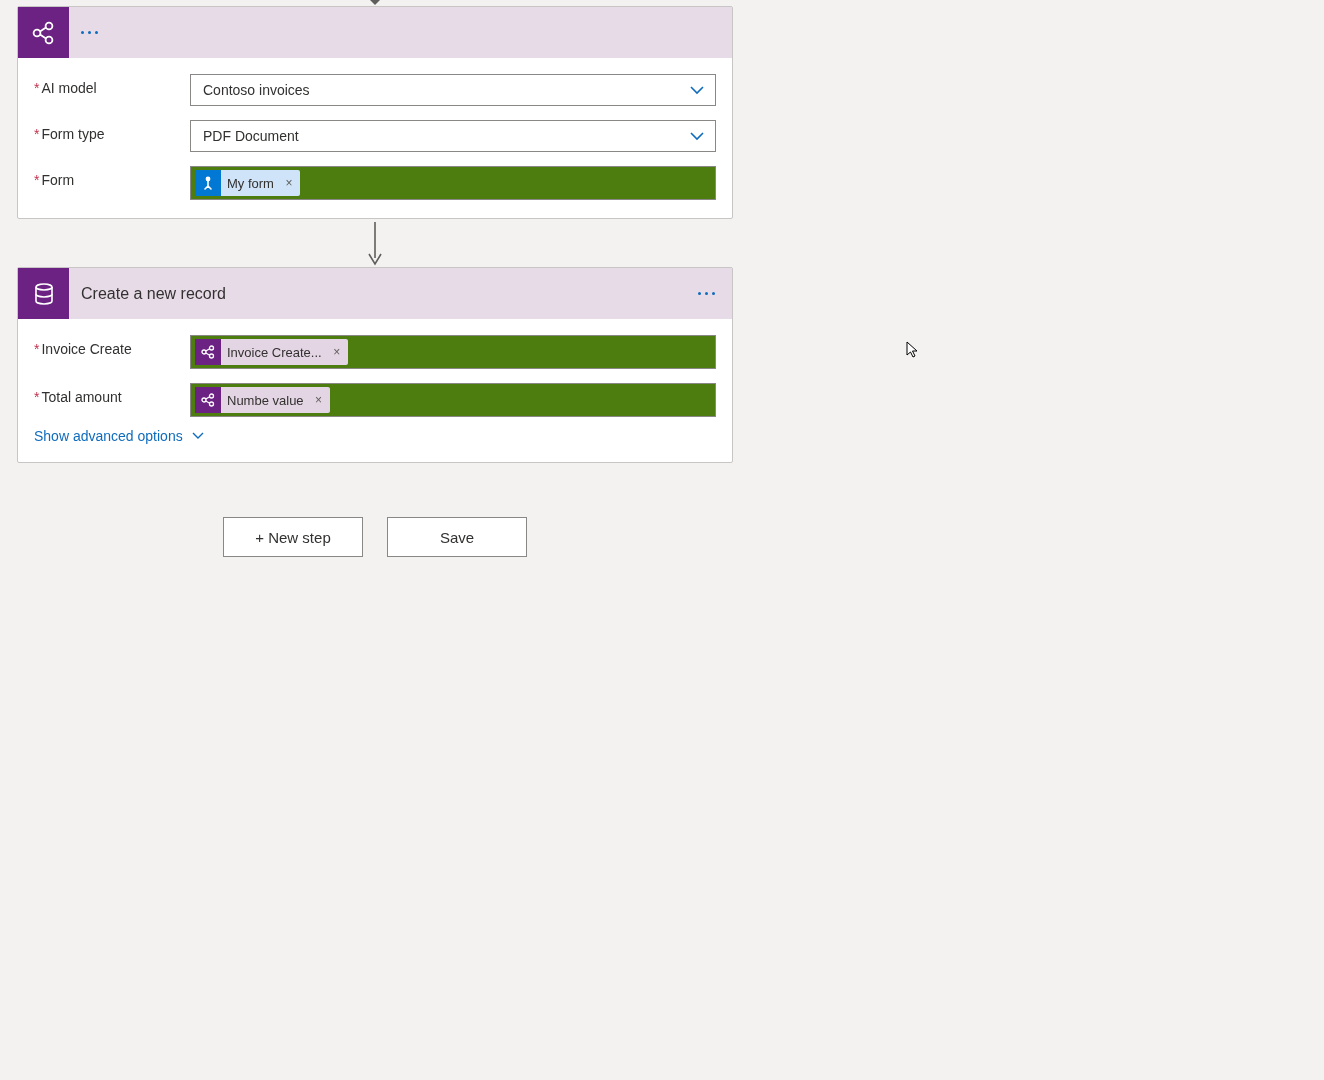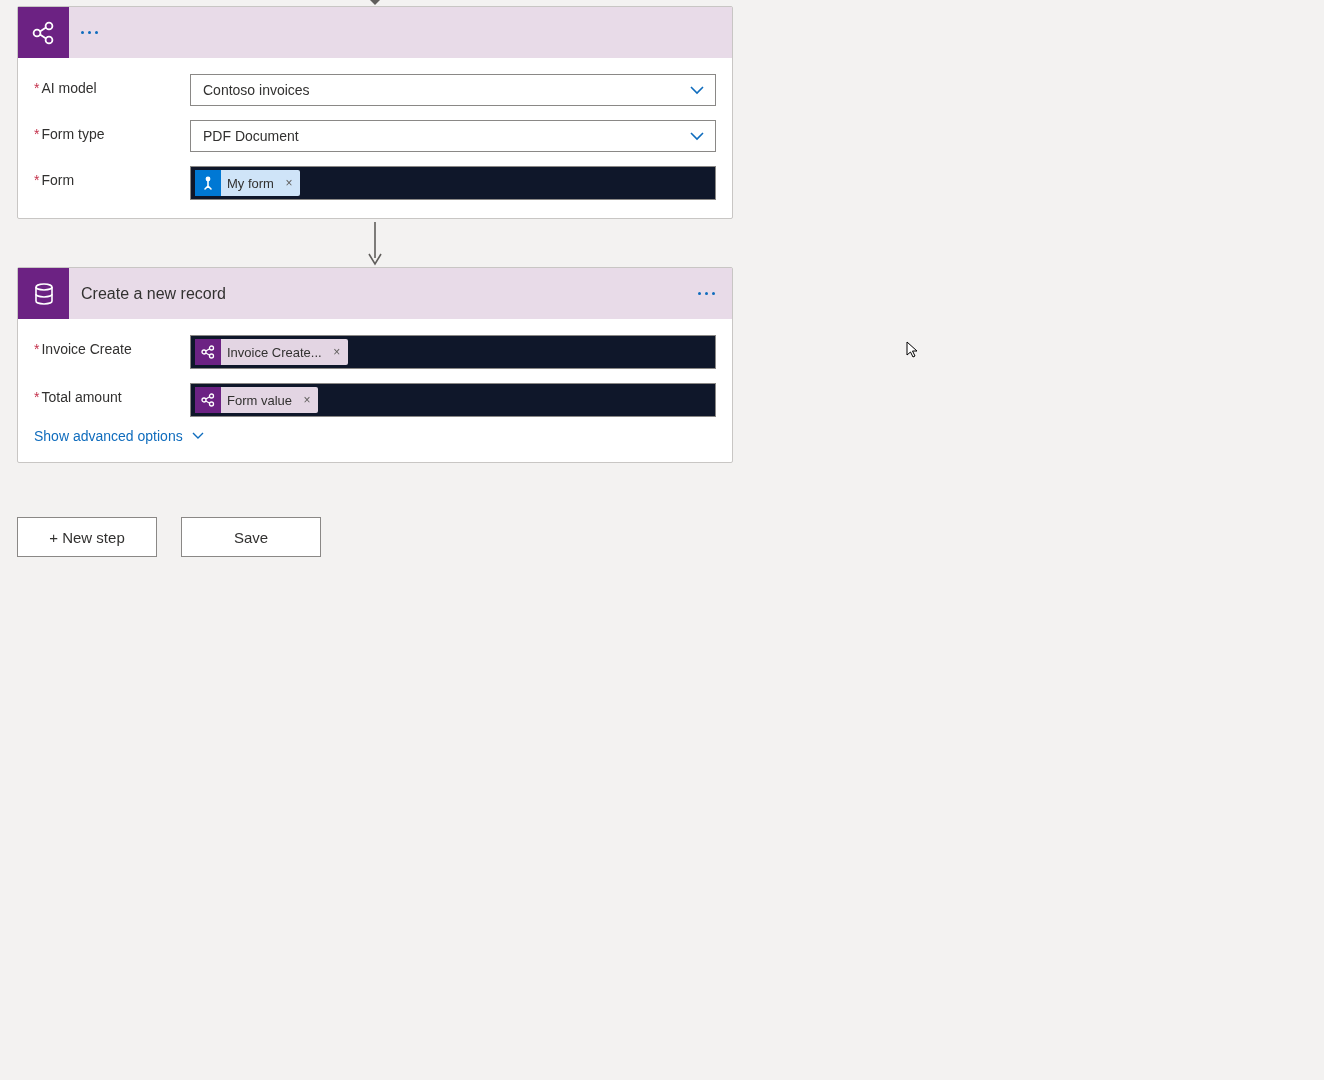--- a/index.html
+++ b/index.html
@@ -103,21 +103,21 @@
     position: relative;
   }
   .select-box .sel-text { flex:1; font-size: 14px; color:#323130; }
   .chev {
     width: 24px; height: 24px; display:flex; align-items:center; justify-content:center;
   }
   .token-box {
     width: 100%;
     min-height: 34px;
     border: 1px solid #8a8886;
-    background: #0f172a;
+    background: #4d7c0f;
     display: flex;
     align-items: center;
     padding: 3px 4px;
   }
   .token {
     display: inline-flex;
     align-items: center;
     height: 26px;
     border-radius: 2px;
     font-size: 13px;
@@ -147,21 +147,21 @@
   .show-advanced {
     display:flex; align-items:center;
     color:#0f6cbd;
     font-size:14px;
     margin-top:11px;
     cursor:pointer;
   }
   .show-advanced svg { margin-left:8px; }
   .footer-buttons {
     display:flex;
-    justify-content:flex-start;
+    justify-content:center;
     gap:24px;
     margin-top:54px;
   }
   .btn {
     height:40px;
     min-width:140px;
     border:1px solid #8a8886;
     background:#fff;
     font-size:15px;
     color:#323130;
@@ -308,21 +308,21 @@
             <div class="token purple">
               <div class="tok-icon">
                 <svg width="16" height="16" viewBox="0 0 16 16">
                   <circle cx="4" cy="8" r="2" fill="none" stroke="#fff" stroke-width="1.3"></circle>
                   <circle cx="11.5" cy="4" r="2" fill="none" stroke="#fff" stroke-width="1.3"></circle>
                   <circle cx="11.5" cy="12" r="2" fill="none" stroke="#fff" stroke-width="1.3"></circle>
                   <line x1="5.8" y1="7" x2="9.7" y2="4.8" stroke="#fff" stroke-width="1.3"></line>
                   <line x1="5.8" y1="9" x2="9.7" y2="11.2" stroke="#fff" stroke-width="1.3"></line>
                 </svg>
               </div>
-              <div class="tok-label">Form value</div>
+              <div class="tok-label">Numbe value</div>
               <div class="tok-x">×</div>
             </div>
           </div>
         </div>
       </div>
 
       <div class="show-advanced">
         <span>Show advanced options</span>
         <svg width="14" height="14" viewBox="0 0 14 14">
           <path d="M2 4 L7 9 L12 4" fill="none" stroke="#0f6cbd" stroke-width="1.4"></path>

